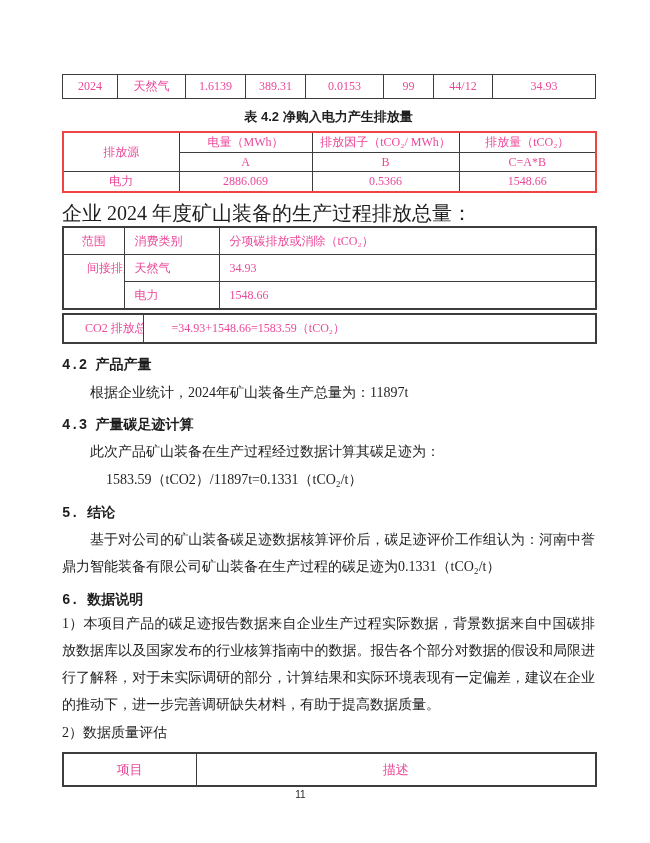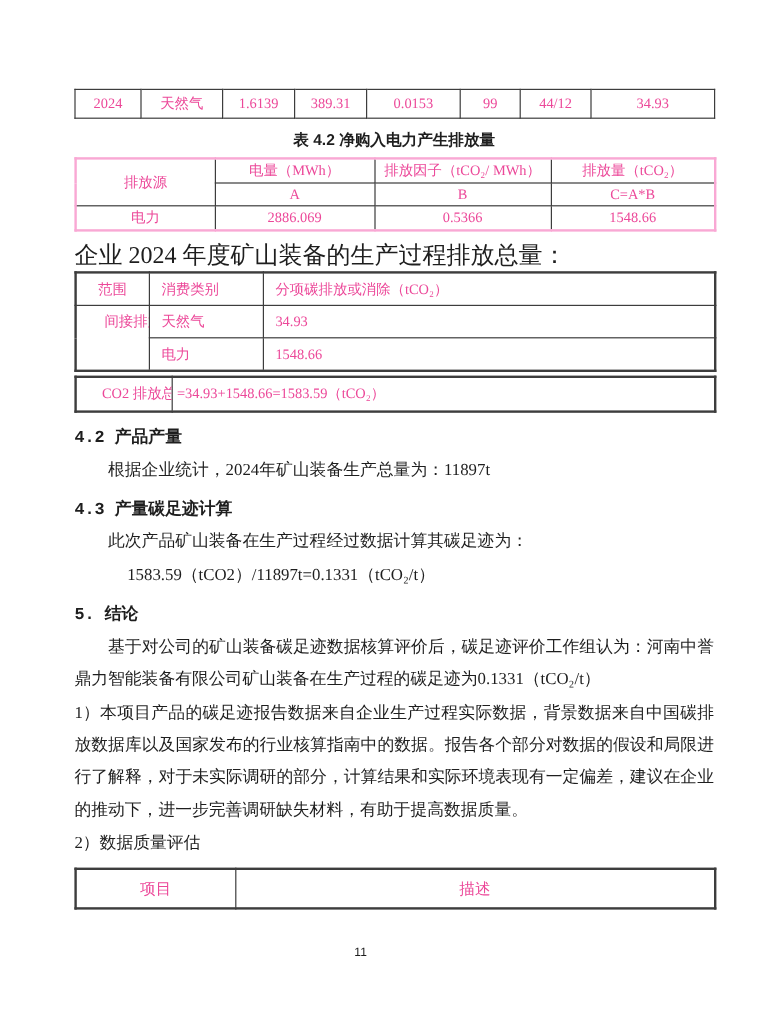--- a/index.html
+++ b/index.html
@@ -43,34 +43,34 @@
   }
 
   .tbl-title {
     margin-top: 9px;
     font-size: 13px;
     font-weight: bold;
     text-align: center;
     font-family: "Liberation Sans", "DejaVu Sans", sans-serif;
   }
 
-  .t42 { margin-top: 5px; border: 2px solid #f9a8d4; }
+  .t42 { margin-top: 5px; border: 2px solid #ef4444; }
   .t42 td { height: 16px; }
 
   .intro-line { margin-top: 10px; font-size: 20px; line-height: 20px; }
 
   .scope-table { margin-top: 3px; border: 2px solid #3d3d3d; }
   .scope-table td.hdr { height: 24px; }
   .scope-table td.row { height: 24px; }
   .scope-table td.span-cell { vertical-align: top; padding-top: 5px; }
 
   .co2-table { margin-top: 3px; border: 2px solid #3d3d3d; }
   .co2-table td { height: 25px; }
   .co2-label { padding-left: 21px; }
-  .co2-formula { padding-left: 4px; }
+  .co2-formula { padding-left: 28px; }
 
   .sec-heading {
     font-size: 14px;
     font-weight: bold;
     font-family: Liberation Mono, monospace;
     line-height: 18px;
   }
   .h42 { margin-top: 12px; }
   .h43 { margin-top: 10px; }
   .h5  { margin-top: 11px; }
@@ -209,20 +209,21 @@
     <div class="sec-heading h42">4.2 产品产量</div>
     <p class="body-text indent b42">根据企业统计，2024年矿山装备生产总量为：11897t</p>
 
     <div class="sec-heading h43">4.3 产量碳足迹计算</div>
     <p class="body-text indent b43">此次产品矿山装备在生产过程经过数据计算其碳足迹为：</p>
     <div class="formula-line">1583.59（tCO2）/11897t=0.1331（tCO₂/t）</div>
 
     <div class="sec-heading h5">5. 结论</div>
     <p class="body-text indent b5">基于对公司的矿山装备碳足迹数据核算评价后，碳足迹评价工作组认为：河南中誉鼎力智能装备有限公司矿山装备在生产过程的碳足迹为0.1331（tCO₂/t）</p>
 
+    <div class="sec-heading h6">6. 数据说明</div>
     <p class="body-text item1">1）本项目产品的碳足迹报告数据来自企业生产过程实际数据，背景数据来自中国碳排放数据库以及国家发布的行业核算指南中的数据。报告各个部分对数据的假设和局限进行了解释，对于未实际调研的部分，计算结果和实际环境表现有一定偏差，建议在企业的推动下，进一步完善调研缺失材料，有助于提高数据质量。</p>
     <div class="item2">2）数据质量评估</div>
 
     <table class="quality-table">
       <colgroup>
         <col style="width:133px">
           <col style="width:400px">
       </colgroup>
       <tbody>
           <tr>

